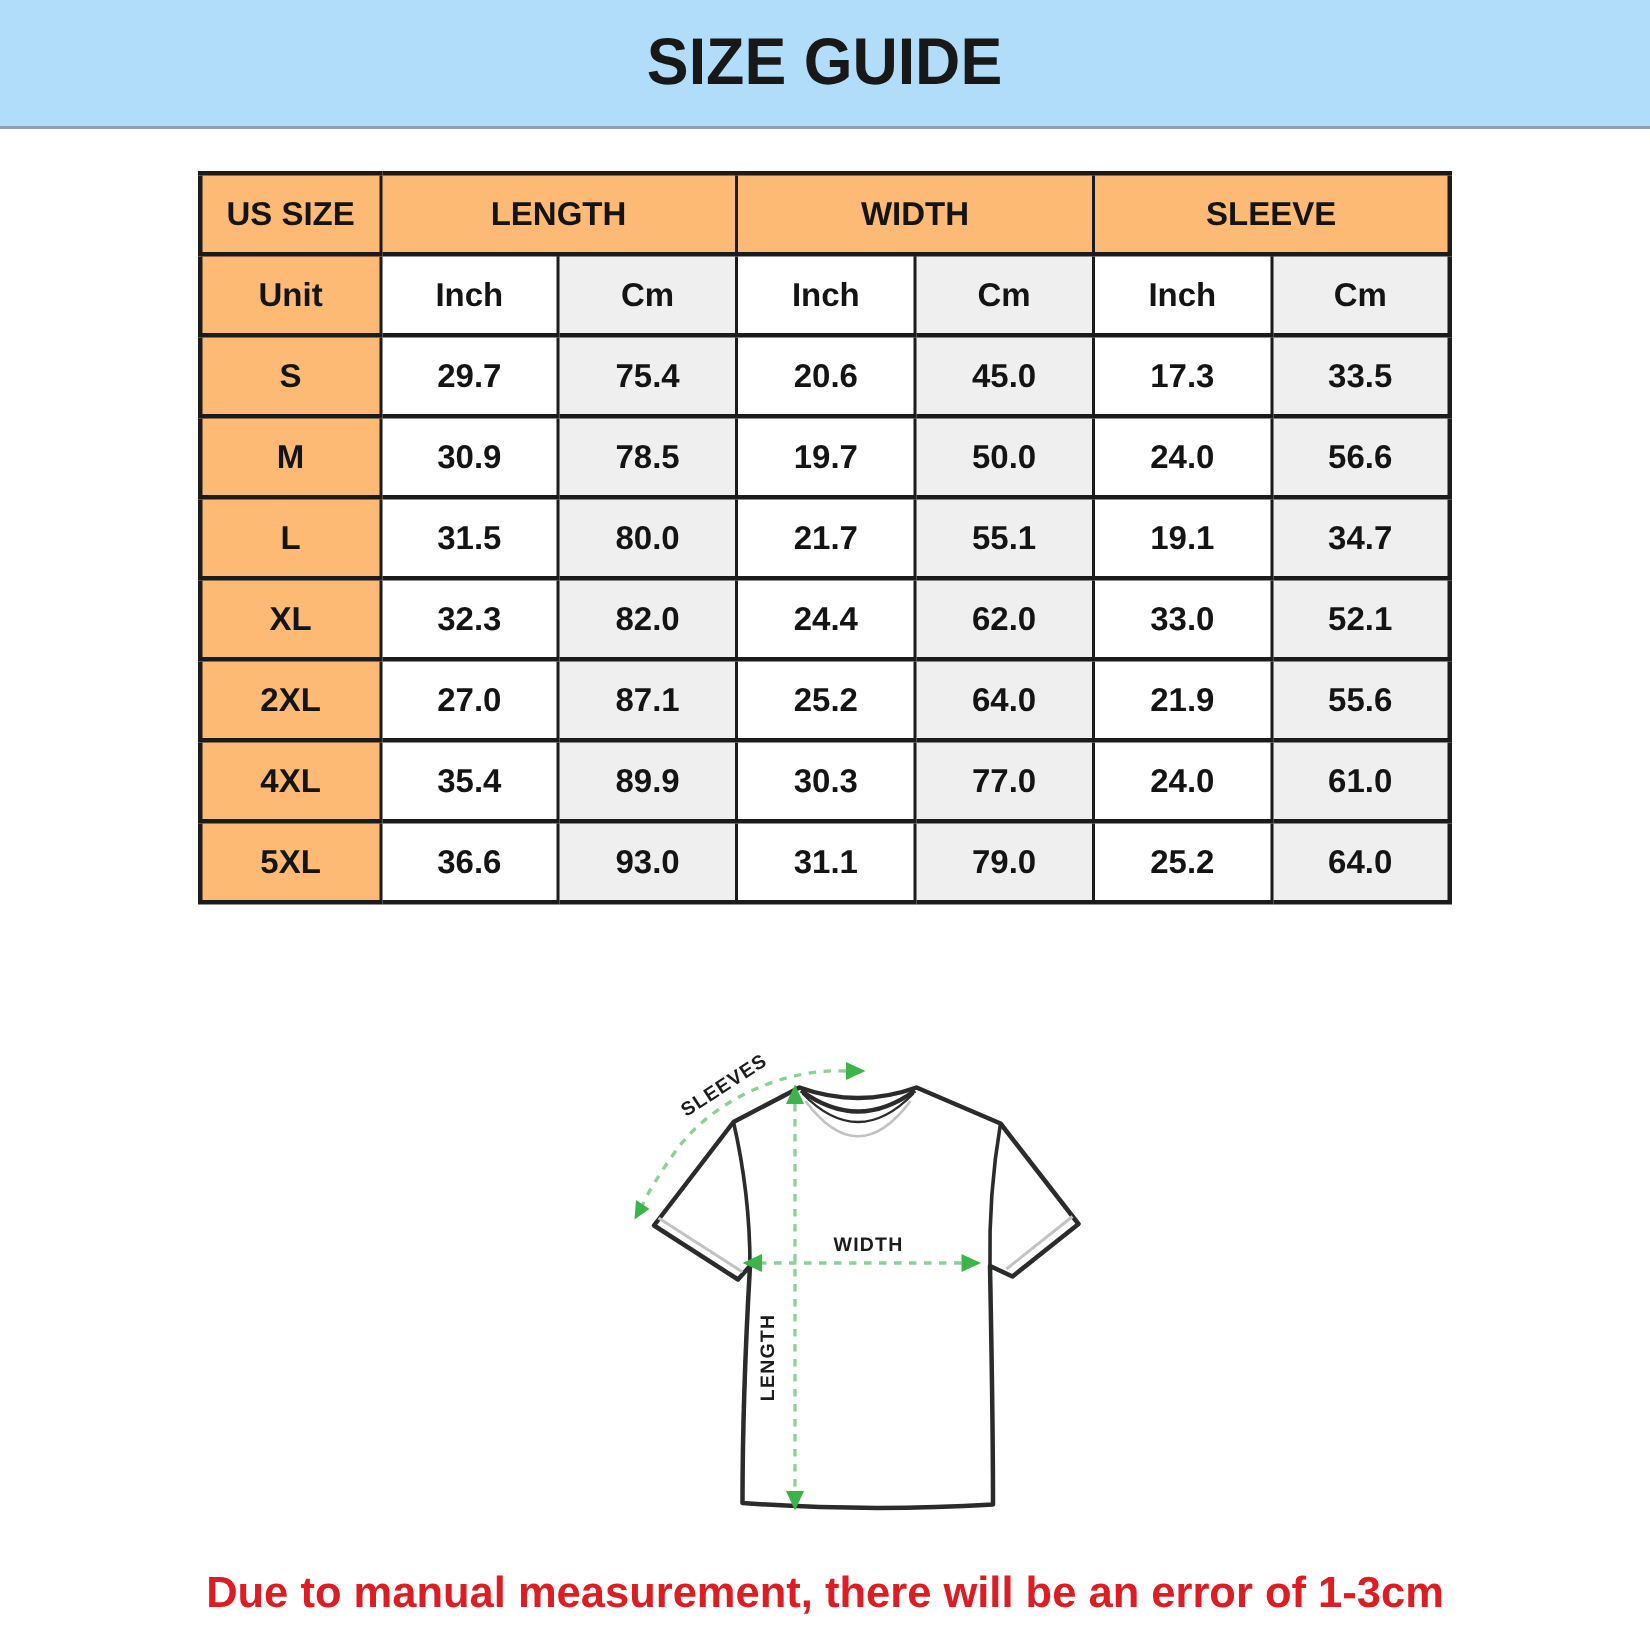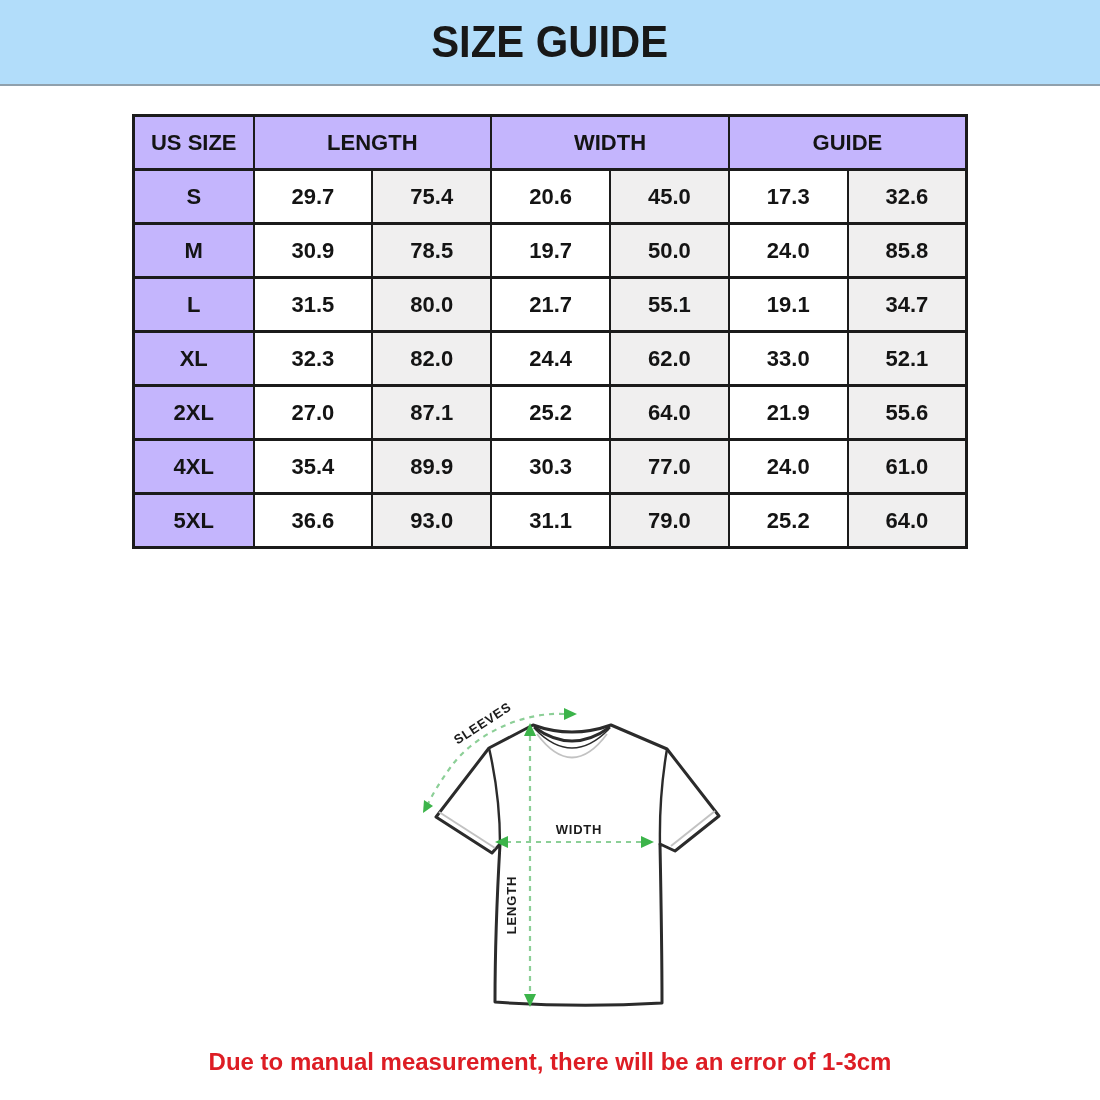--- a/index.html
+++ b/index.html
@@ -24,34 +24,34 @@
     position:absolute; left:132px; top:114px; width:836px;
     border-collapse:collapse; table-layout:fixed;
     border:3px solid #1b1b1b;
   }
   .size-table th, .size-table td {
     border:2px solid #1b1b1b; border-top-width:3px; border-bottom-width:3px;
     height:51px; text-align:center; vertical-align:middle;
     font-weight:bold; font-size:22px; color:#141414; padding:0;
     background:#ffffff;
   }
-  .size-table th { background:#c4b5fd; }
+  .size-table th { background:#fdba74; }
   .size-table td:nth-of-type(2n) { background:#f0efef; }
 
   
   .shirt-wrap { position:absolute; left:412px; top:696px; width:322px; height:322px; }
   .shirt-wrap svg { display:block; }
   .diag-label { font-family:"Liberation Sans",sans-serif; font-size:13px; font-weight:bold;
                 fill:#1c1c1c; letter-spacing:0.8px; }
 
   
   .footnote {
     position:absolute; left:0; top:1044px; width:1100px; height:36px;
     line-height:36px; text-align:center;
-    font-size:24px; font-weight:bold; color:#dd1d24;
+    font-size:29px; font-weight:bold; color:#dd1d24;
   }
 </style>
 </head>
 <body>
 
 <div class="page">
 
   <div class="banner">
     <span class="banner-title">SIZE GUIDE</span>
   </div>
@@ -64,41 +64,50 @@
         <col>
         <col>
         <col>
         <col>
     </colgroup>
     <thead>
       <tr>
         <th>US SIZE</th>
         <th colspan="2">LENGTH</th>
         <th colspan="2">WIDTH</th>
-        <th colspan="2">GUIDE</th>
+        <th colspan="2">SLEEVE</th>
+      </tr>
+      <tr>
+        <th>Unit</th>
+        <td>Inch</td>
+        <td>Cm</td>
+        <td>Inch</td>
+        <td>Cm</td>
+        <td>Inch</td>
+        <td>Cm</td>
       </tr>
     </thead>
     <tbody>
       <tr>
         <th>S</th>
         <td>29.7</td>
         <td>75.4</td>
         <td>20.6</td>
         <td>45.0</td>
         <td>17.3</td>
-        <td>32.6</td>
+        <td>33.5</td>
       </tr>
       <tr>
         <th>M</th>
         <td>30.9</td>
         <td>78.5</td>
         <td>19.7</td>
         <td>50.0</td>
         <td>24.0</td>
-        <td>85.8</td>
+        <td>56.6</td>
       </tr>
       <tr>
         <th>L</th>
         <td>31.5</td>
         <td>80.0</td>
         <td>21.7</td>
         <td>55.1</td>
         <td>19.1</td>
         <td>34.7</td>
       </tr>

